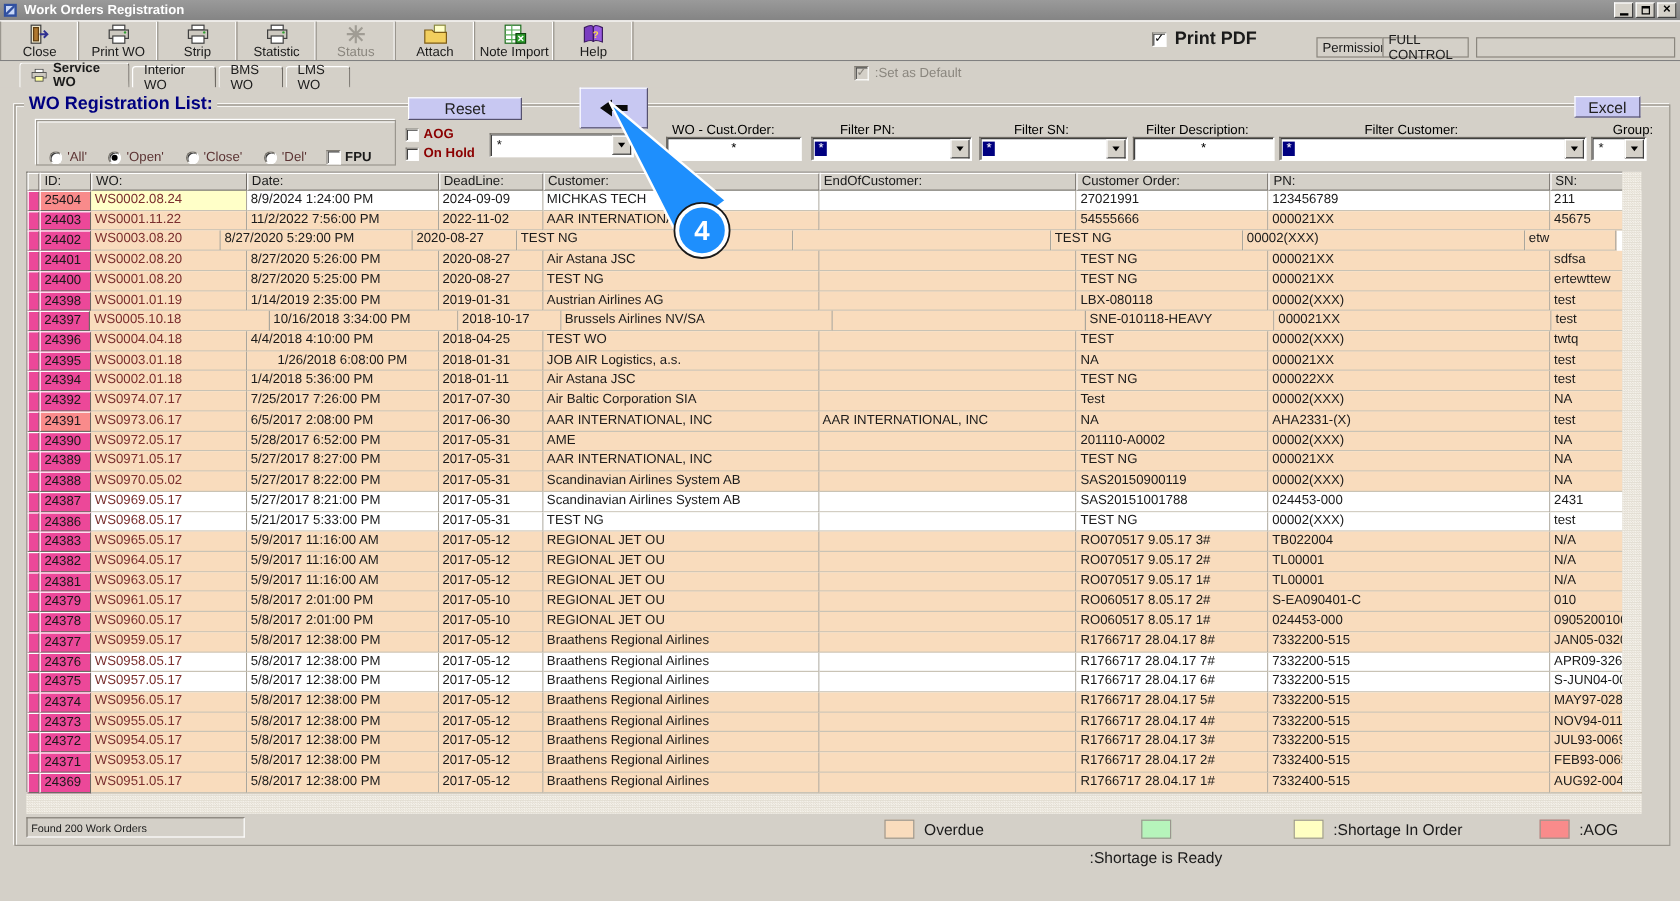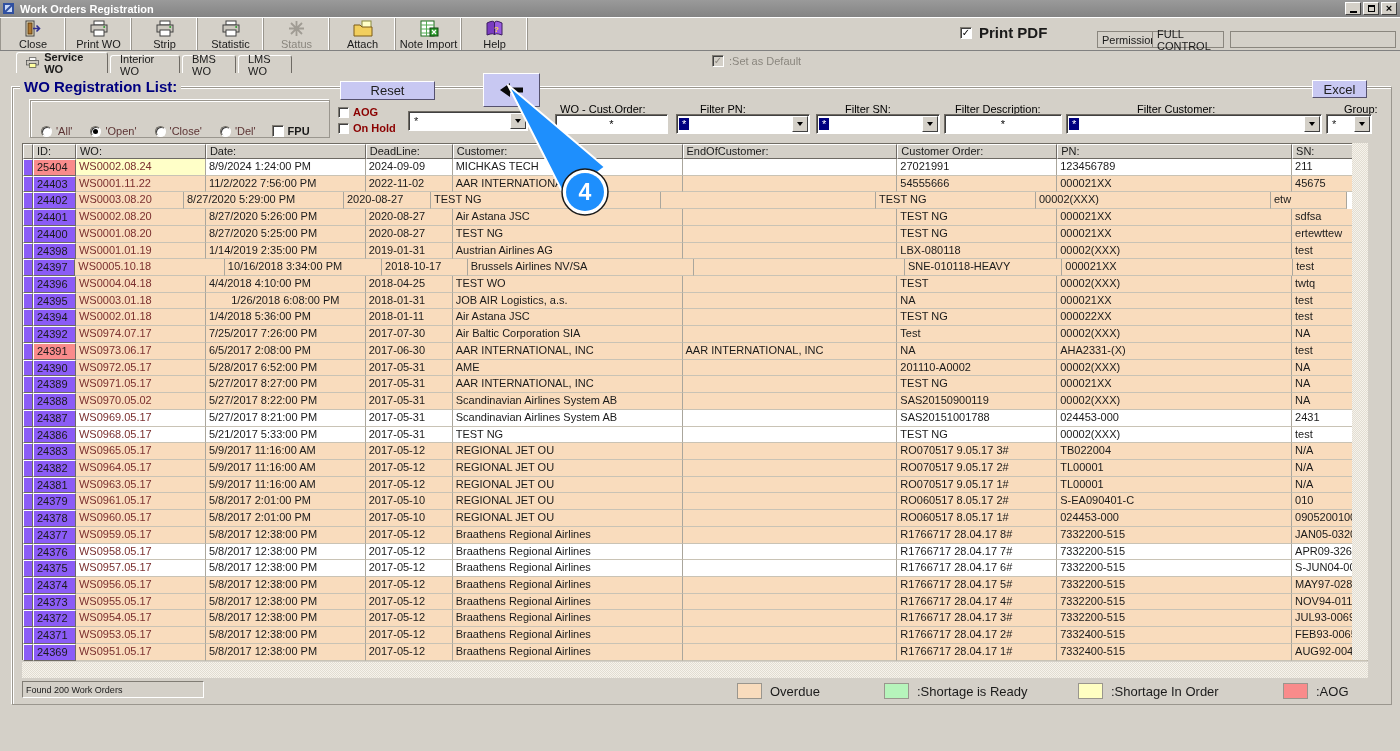--- a/index.html
+++ b/index.html
@@ -84,21 +84,21 @@
   .trow { display:flex; height:16.73px; }
   .td { border-right:1px solid #aaa69c; border-bottom:1px solid #c9c3b5; padding:0 3px;
     font-size:11px; overflow:hidden; white-space:nowrap; line-height:15.5px; }
   .td.gray { background:#d4d0c8; border-top:1px solid #fff; border-left:1px solid #fff;
     border-right:1px solid #6e6a64; border-bottom:1px solid #6e6a64; }
   .td.idred { background:#f98b8b; }
   .td.woyellow { background:#ffffc8 !important; }
   .c-wo { color:#7a2e2e; }
   .row-white .td { background:#fff; }
   .row-over .td { background:#f9dcbd; }
-  .row-white .td.gray, .row-over .td.gray { background:#8b5cf6; }
+  .row-white .td.gray, .row-over .td.gray { background:#ec4899; }
   .row-white .td.gray.idred, .row-over .td.gray.idred { background:#f98b8b; }
   .vsb { left:1352px; top:143px; width:16px; height:517px; background:#ece8e0;
     background-image:repeating-conic-gradient(#f6f3ec 0 25%, #e2ddd2 0 50%); background-size:2px 2px; }
   .hsb { left:22px; top:662px; width:1346px; height:16px; background:#ece8e0;
     background-image:repeating-conic-gradient(#f6f3ec 0 25%, #e2ddd2 0 50%); background-size:2px 2px; }
   
   .statusbox { left:22px; top:681px; width:182px; height:17px; background:#d4d0c8;
     border-top:1px solid #807c74; border-left:1px solid #807c74; border-right:1px solid #fff; border-bottom:1px solid #fff;
     font-size:9px; display:flex; align-items:center; padding-left:3px; }
   .legend-item { position:absolute; top:683px; display:flex; align-items:center; gap:8px; font-size:13px; }
@@ -723,21 +723,21 @@
   
   
 </div>
 
 <div class="abs statusbox">Found 200 Work Orders</div>
 
 <div class="legend-item" style="left:737px;">
   <span class="swatch" style="background:#f9dcbd;"></span>
   <span>Overdue</span>
 </div>
-<div class="legend-item" style="left:884px;">
+<div class="legend-item" style="left:908px;flex-direction:column;">
   <span class="swatch" style="background:#b6f4bb;"></span>
   <span>:Shortage is Ready</span>
 </div>
 <div class="legend-item" style="left:1078px;">
   <span class="swatch" style="background:#ffffc2;"></span>
   <span>:Shortage In Order</span>
 </div>
 <div class="legend-item" style="left:1283px;">
   <span class="swatch" style="background:#f98b8b;"></span>
   <span>:AOG</span>

